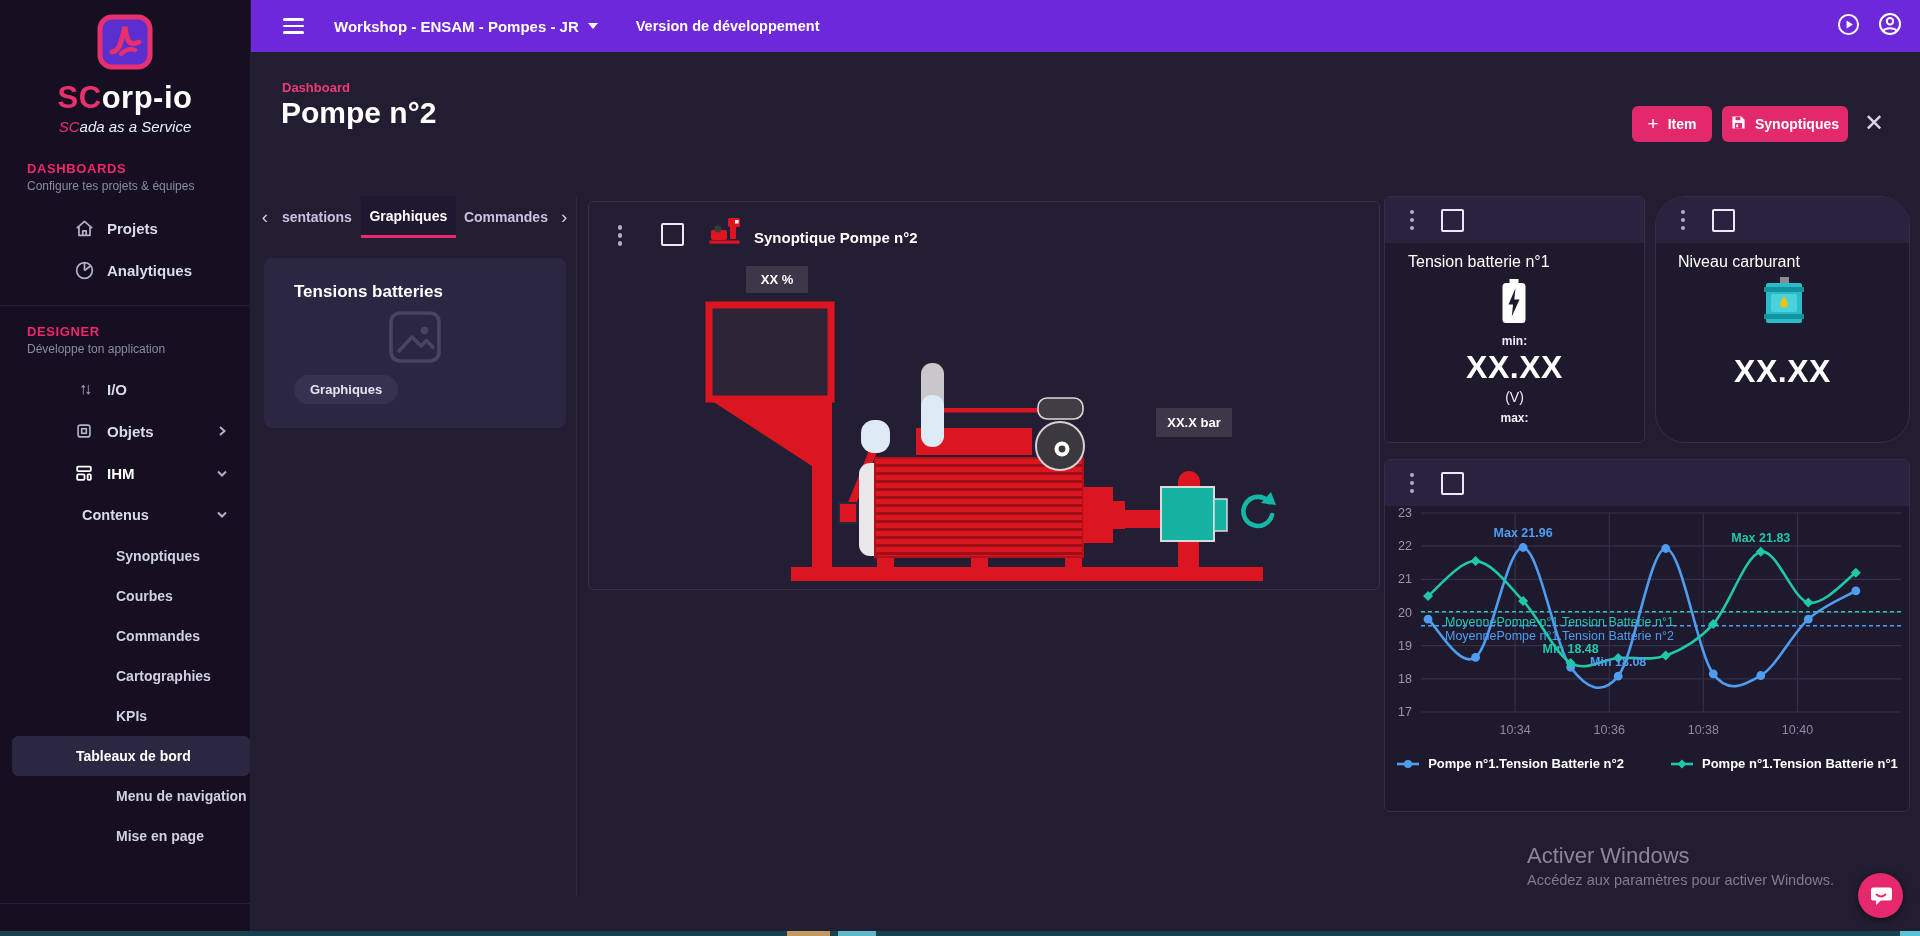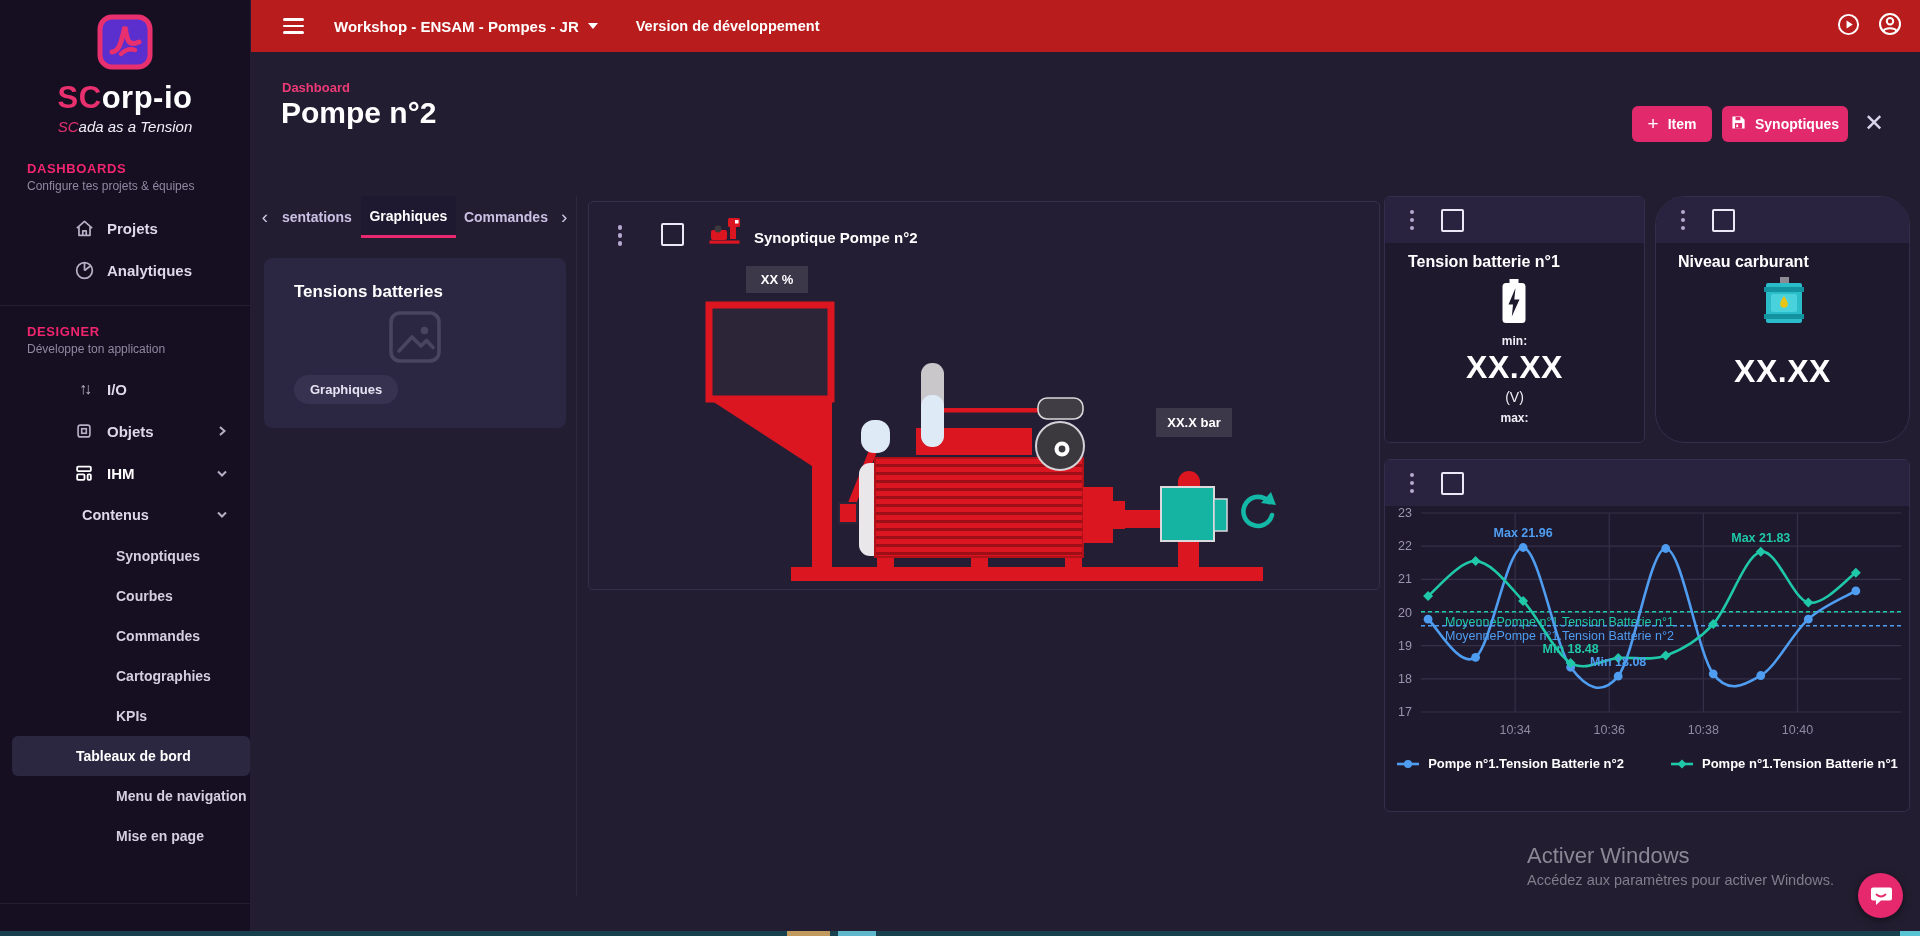--- a/index.html
+++ b/index.html
@@ -1,21 +1,21 @@
 <!DOCTYPE html>
 <html><head>
 <meta charset="utf-8">
 <style>
   html,body{margin:0;padding:0;background:#000;}
   *{box-sizing:border-box;font-family:"Liberation Sans",sans-serif;}
   .app{position:relative;width:1920px;height:936px;background:#231d31;overflow:hidden;}
   .abs{position:absolute;}
 
   
-  .topbar{position:absolute;left:251px;top:0;right:0;height:52px;background:#b91c1c;display:flex;align-items:center;color:#fff;}
+  .topbar{position:absolute;left:251px;top:0;right:0;height:52px;background:#6d28d9;display:flex;align-items:center;color:#fff;}
   .hamburger{margin-left:32px;width:21px;cursor:pointer;}
   .hamburger span{display:block;height:2.4px;background:#fff;border-radius:2px;margin:4.2px 0;}
   .workspace{margin-left:30px;font-size:15px;font-weight:bold;display:flex;align-items:center;gap:9px;cursor:pointer;}
   .caret{width:0;height:0;border-left:5.5px solid transparent;border-right:5.5px solid transparent;border-top:6px solid #fff;}
   .version{margin-left:38px;font-size:14.5px;font-weight:bold;}
   .topbar-icons{margin-left:auto;margin-right:18px;display:flex;gap:18px;align-items:center;}
 
   
   .sidebar{position:absolute;left:0;top:0;width:251px;height:936px;background:#160f22;border-right:1px solid #241d33;color:#d8d4e4;}
   .logo-block{padding-top:14px;text-align:center;}
@@ -51,21 +51,21 @@
   .pill{position:absolute;left:30px;top:117px;background:#383251;border-radius:15px;color:#e6e2f2;font-size:13px;font-weight:bold;padding:7px 16px;}
 
   
   .panel{position:absolute;background:#241e34;border:1px solid #362f4c;border-radius:5px;}
   .panel-header{display:flex;align-items:flex-end;height:44px;}
   .card2{position:absolute;background:#1f192e;border:1px solid #342e4c;border-radius:6px;overflow:hidden;}
   .card2 .hdr{height:46px;background:#2a2340;display:flex;align-items:center;}
   .kebab{width:14px;display:flex;flex-direction:column;align-items:center;gap:3.5px;cursor:pointer;margin-left:20px;}
   .kebab i{width:4.6px;height:4.6px;border-radius:50%;background:#b4aacf;}
   .checkbox{width:23px;height:23px;border:2.5px solid #ece8f7;border-radius:2px;margin-left:22px;cursor:pointer;background:transparent;}
-  .card-title{color:#fff;font-size:16px;font-weight:bold;}
+  .card-title{color:#fff;font-size:16px;font-weight:normal;}
   .big-val{color:#fff;font-size:32px;font-weight:bold;letter-spacing:.5px;}
   .small-lbl{color:#f0eef6;font-size:12px;font-weight:bold;}
   .unit-lbl{color:#f0eef6;font-size:14px;}
 
   .syn-title{color:#fff;font-size:15px;font-weight:bold;margin-left:12px;}
   .tag-chip{position:absolute;background:#3c3749;border-radius:0;color:#fff;font-weight:bold;font-size:13px;display:flex;align-items:center;justify-content:center;}
 
   
   .legend-row{position:absolute;left:0;right:0;top:296px;display:flex;justify-content:center;gap:46px;}
   .legend-item{display:flex;align-items:center;gap:8px;color:#fff;font-size:13px;font-weight:bold;cursor:pointer;}
@@ -83,21 +83,21 @@
 <div class="app">
 
   <div class="sidebar">
     <div class="logo-block">
       <svg width="56" height="56" viewBox="0 0 56 56">
         <rect x="3" y="3" width="50" height="50" rx="12" fill="#5b2ece" stroke="#e8306f" stroke-width="5"></rect>
         <path d="M15 38 C24 37 25 22 28 13 C30 24 30 33 42 28" fill="none" stroke="#e8306f" stroke-width="5" stroke-linecap="round"></path>
         <path d="M24 40 C28 36 33 34 38 36" fill="none" stroke="#e8306f" stroke-width="4.5" stroke-linecap="round"></path>
       </svg>
       <div class="brand-name"><span class="pink">SC</span><span>orp-io</span></div>
-      <div class="tagline"><span class="pink">SC</span><span>ada as a Tension</span></div>
+      <div class="tagline"><span class="pink">SC</span><span>ada as a Service</span></div>
     </div>
 
     <div style="margin-top:26px;">
       <div class="side-section-title">DASHBOARDS</div>
       <div class="side-section-sub">Configure tes projets &amp; équipes</div>
     </div>
 
     <div style="margin-top:14px;">
       <div class="side-item">
         <span class="ic">

